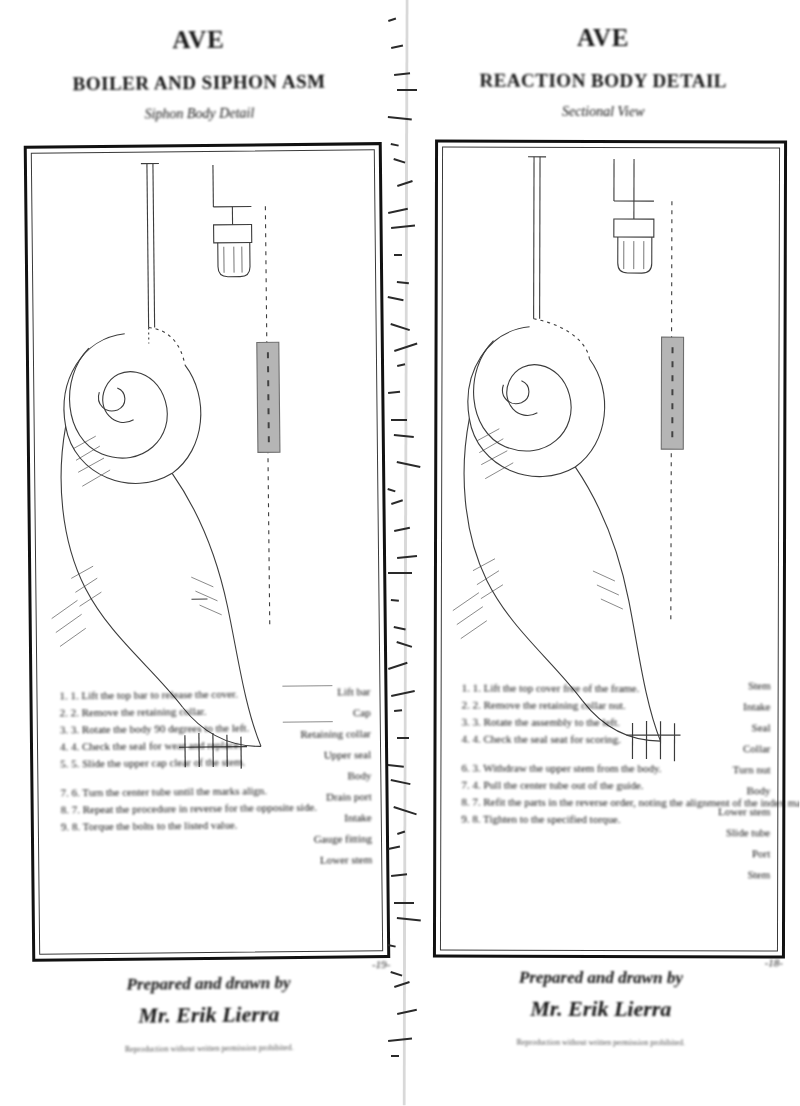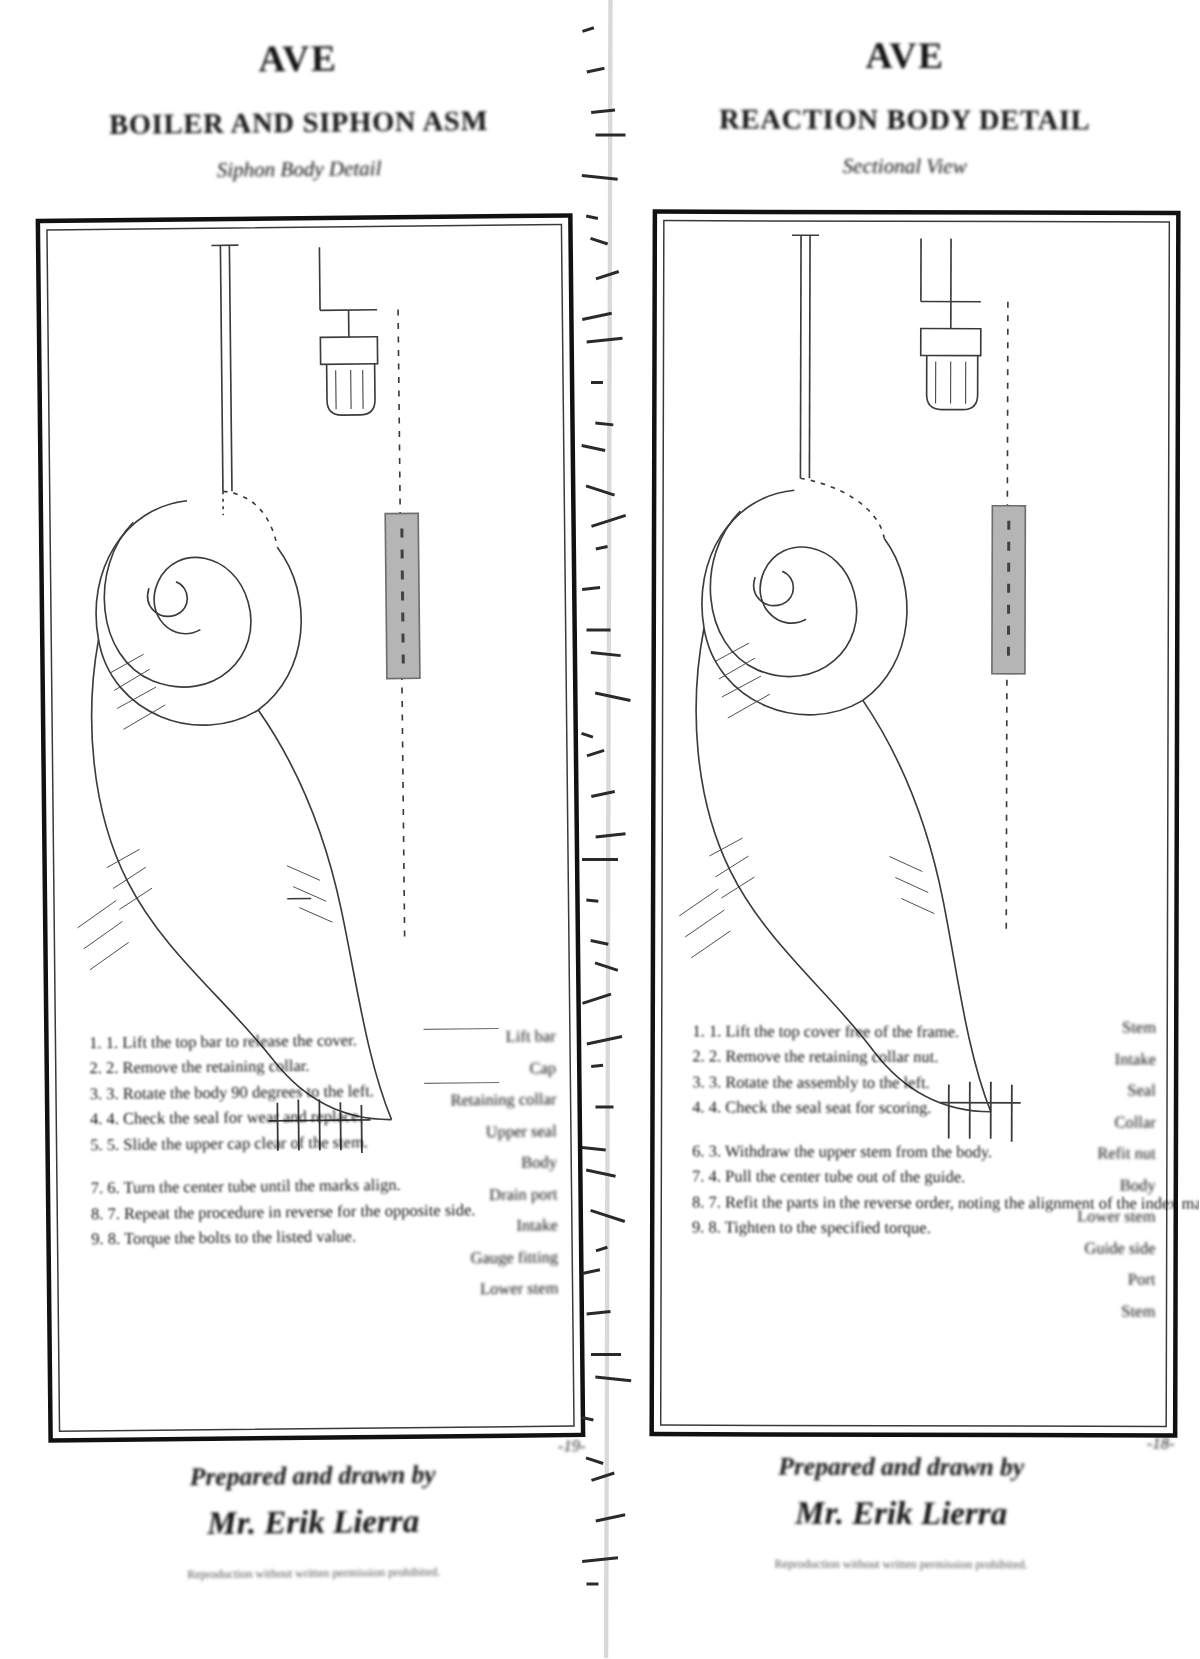--- a/index.html
+++ b/index.html
@@ -299,24 +299,24 @@
           <li>7. Refit the parts in the reverse order, noting the alignment of the index marks.</li>
           <li>8. Tighten to the specified torque.</li>
         </ol>
       </div>
 
       <div class="notes" style="right:12px;top:534px;width:112px;">
         <div>Stem</div>
         <div>Intake</div>
         <div>Seal</div>
         <div>Collar</div>
-        <div>Refit nut</div>
+        <div>Turn nut</div>
         <div>Body</div>
         <div>Lower stem</div>
-        <div>Guide side</div>
+        <div>Slide tube</div>
         <div>Port</div>
         <div>Stem</div>
       </div>
     </div>
 
     <div class="pagenum" style="right:16px;top:956px;font-style:italic;">-18-</div>
 
     <div class="footer" style="top:968px;">
       <div class="f1">Prepared and drawn by</div>
       <div class="f2">Mr. Erik Lierra</div>

